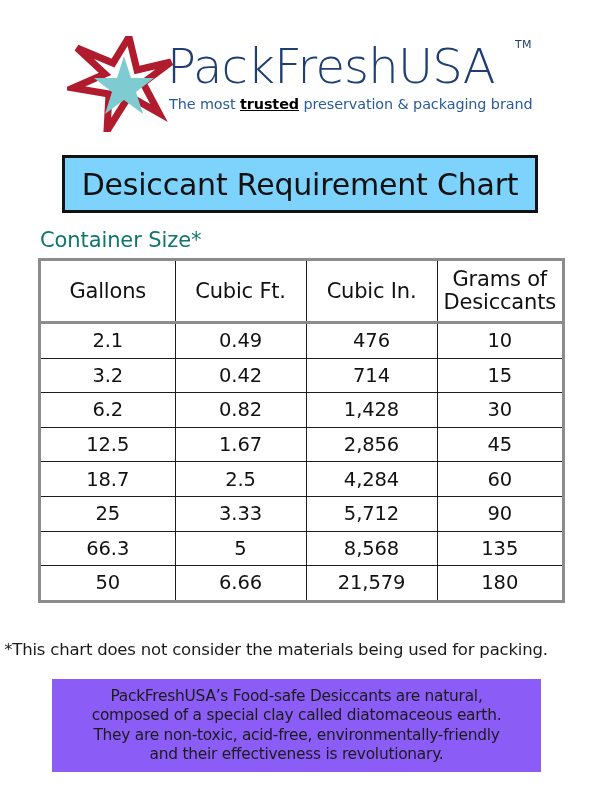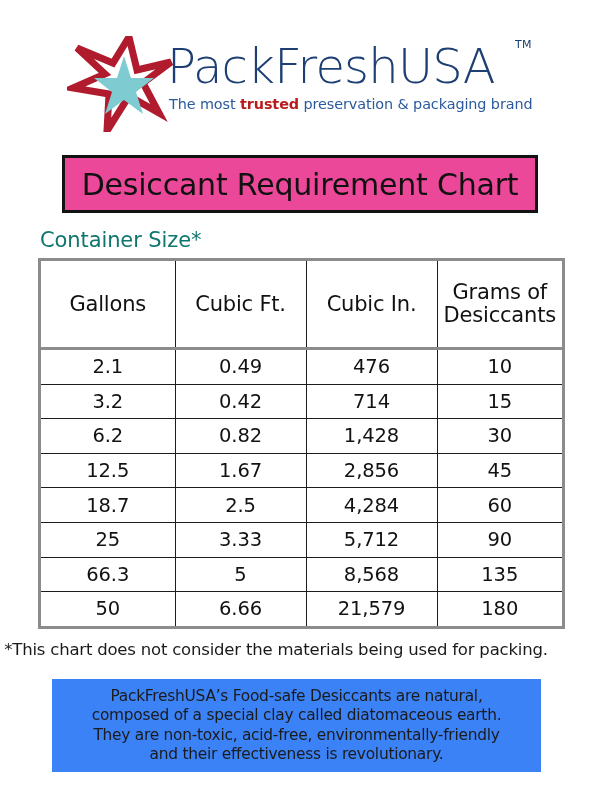--- a/index.html
+++ b/index.html
@@ -77,32 +77,33 @@
     left: 2px;
     top: 62px;
     font-family: "DejaVu Sans", sans-serif;
     font-size: 14.4px;
     color: #2a5a9c;
     white-space: nowrap;
     letter-spacing: -0.1px;
   }
   .tagline b {
     font-weight: 700;
-    color: #b91c1c;
+    color: #000000;
+    text-decoration: underline;
   }
 
   
   .title-box {
     position: absolute;
     left: 62px;
     top: 155px;
     width: 476px;
     height: 58px;
     border: 3px solid #121212;
-    background: #ec4899;
+    background: #7dd3fc;
     box-sizing: border-box;
     display: flex;
     align-items: center;
     justify-content: center;
   }
   .title-text {
     font-family: "DejaVu Sans", sans-serif;
     font-size: 30px;
     font-weight: 400;
     letter-spacing: -0.2px;
@@ -145,21 +146,21 @@
   table.dtable th {
     height: 60px;
     border-right: 1.5px solid #1c1c1c;
     border-bottom: 3px solid #8c8c8c;
     font-family: "DejaVu Sans", sans-serif;
     font-size: 21px;
     font-weight: 400;
     color: #111111;
     text-align: center;
     vertical-align: middle;
-    padding: 13px 2px;
+    padding: 0 2px;
     line-height: 23px;
     letter-spacing: -0.2px;
   }
   table.dtable th:last-child { border-right: none; }
 
   table.dtable td {
     height: 33.6px;
     border-right: 1.5px solid #1c1c1c;
     border-bottom: 1.5px solid #1c1c1c;
     font-family: "DejaVu Sans", sans-serif;
@@ -188,21 +189,21 @@
     white-space: nowrap;
   }
 
   
   .info-box {
     position: absolute;
     left: 52px;
     top: 679px;
     width: 489px;
     height: 93px;
-    background: #3b82f6;
+    background: #8b5cf6;
     display: flex;
     align-items: center;
     justify-content: center;
     box-sizing: border-box;
   }
   .info-lines {
     text-align: center;
     font-family: "DejaVu Sans", sans-serif;
     font-size: 15.4px;
     line-height: 19.4px;

